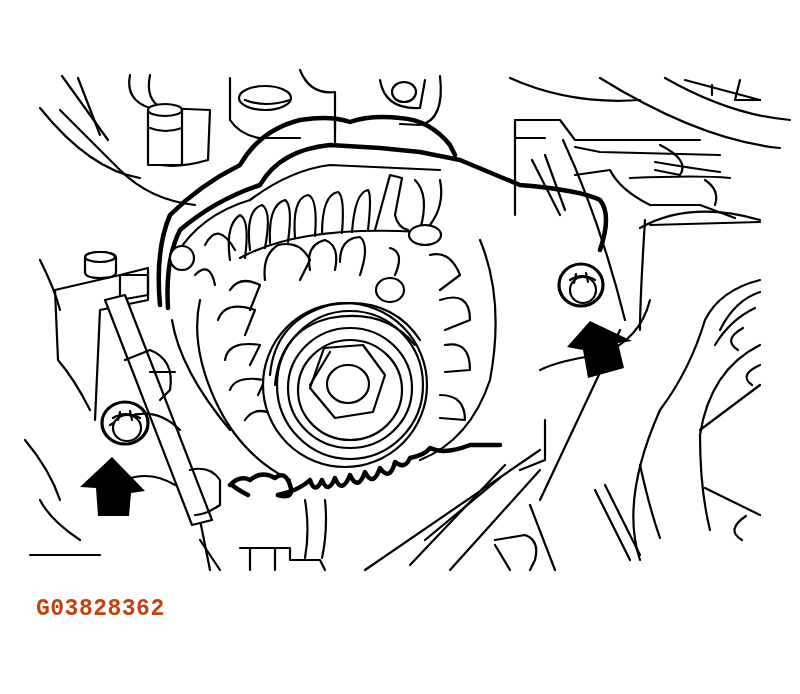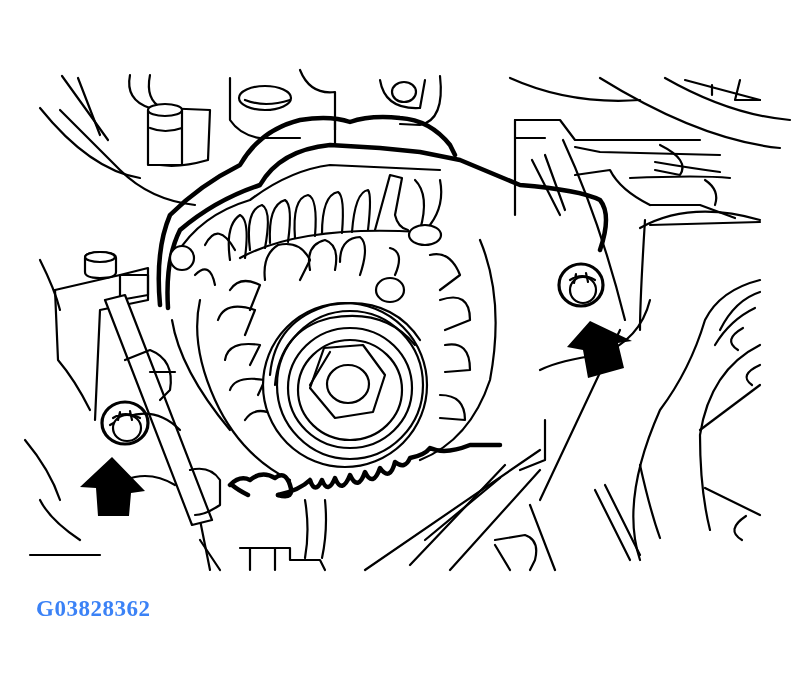--- a/index.html
+++ b/index.html
@@ -1,21 +1,21 @@
 <!DOCTYPE html>
 <html><head>
   <meta charset="utf-8">
   <style>
     html, body { margin: 0; padding: 0; background: #ffffff; }
     body { width: 800px; height: 694px; position: relative; overflow: hidden; }
     #canvas { position: absolute; left: 0; top: 0; width: 800px; height: 694px; }
     #figure-id {
       position: absolute; left: 36px; top: 596px;
-      font-family: Liberation Serif, serif; font-weight: bold;
-      font-size: 23px; letter-spacing: 0.5px; color: #3b82f6;
+      font-family: Liberation Mono, monospace; font-weight: bold;
+      font-size: 23px; letter-spacing: 0.5px; color: #c2410c;
     }
     .ln { fill: none; stroke: #000; stroke-width: 2.2; stroke-linecap: round; stroke-linejoin: round; }
     .th { fill: none; stroke: #000; stroke-width: 4.5; stroke-linecap: round; stroke-linejoin: round; }
     .md { fill: none; stroke: #000; stroke-width: 3.2; stroke-linecap: round; stroke-linejoin: round; }
     .wf { fill: #fff; stroke: #000; stroke-width: 2.2; stroke-linejoin: round; }
     .arrow { fill: #000; stroke: none; }
   </style>
 </head>
 <body>
 

